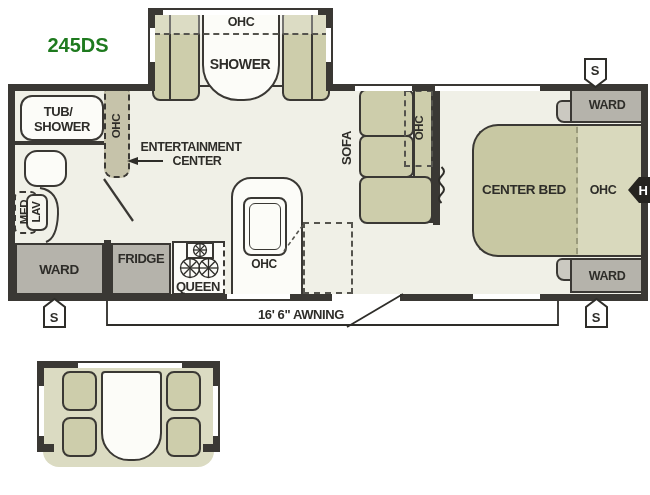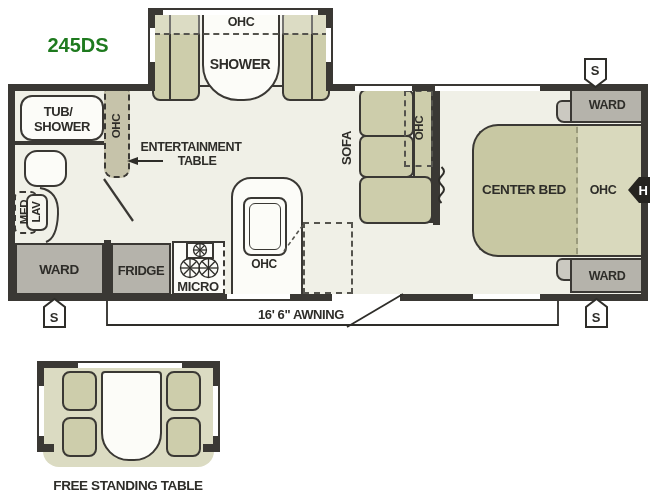--- a/index.html
+++ b/index.html
@@ -158,37 +158,36 @@
   <div class="lbl s125" style="left:241px;top:22px;">OHC</div>
   <div class="lbl s14" style="left:240px;top:64px;">SHOWER</div>
 
   <div class="lbl s13" style="left:58px;top:111px;">TUB/</div>
   <div class="lbl s13" style="left:62px;top:126px;">SHOWER</div>
   <div class="vlbl" style="left:25px;top:212px;">MED</div>
   <div class="vlbl" style="left:37px;top:212px;">LAV</div>
 
   <div class="vlbl" style="left:117px;top:126px;">OHC</div>
   <div class="lbl s125" style="left:191px;top:147px;">ENTERTAINMENT</div>
-  <div class="lbl s125" style="left:197px;top:161px;">TABLE</div>
+  <div class="lbl s125" style="left:197px;top:161px;">CENTER</div>
 
   <div class="vlbl s13" style="left:346px;top:148px;">SOFA</div>
   <div class="vlbl" style="left:420px;top:128px;">OHC</div>
 
   <div class="lbl s135" style="left:59px;top:270px;">WARD</div>
-  <div class="lbl s13" style="left:141px;top:270px;">FRIDGE</div>
-  <div class="lbl s13" style="left:198px;top:286px;">MICRO</div>
+  <div class="lbl s13" style="left:141px;top:258px;">FRIDGE</div>
+  <div class="lbl s13" style="left:198px;top:286px;">QUEEN</div>
   <div class="lbl s12" style="left:264px;top:264px;">OHC</div>
 
   <div class="lbl s135" style="left:524px;top:190px;">CENTER BED</div>
   <div class="lbl s125" style="left:603px;top:190px;">OHC</div>
   <div class="lbl s125" style="left:607px;top:105px;">WARD</div>
   <div class="lbl s125" style="left:607px;top:276px;">WARD</div>
 
   <div class="lbl s13" style="left:595px;top:70px;">S</div>
   <div class="lbl s13" style="left:596px;top:317px;">S</div>
   <div class="lbl s13" style="left:54px;top:317px;">S</div>
   <div class="lbl s13 white" style="left:643px;top:190px;">H</div>
 
   <div class="lbl s13" style="left:301px;top:314px;">16' 6" AWNING</div>
 
-  <div class="lbl s135" style="left:128px;top:486px;">FREE STANDING TABLE</div>
 
 </div>
 
 </body></html>

